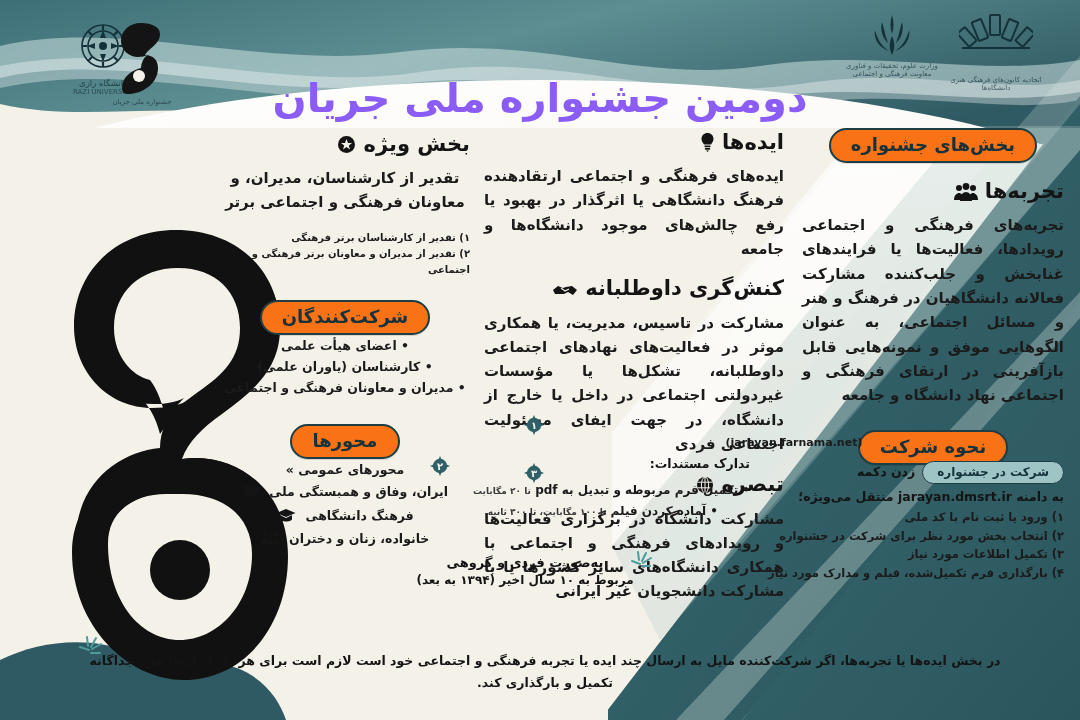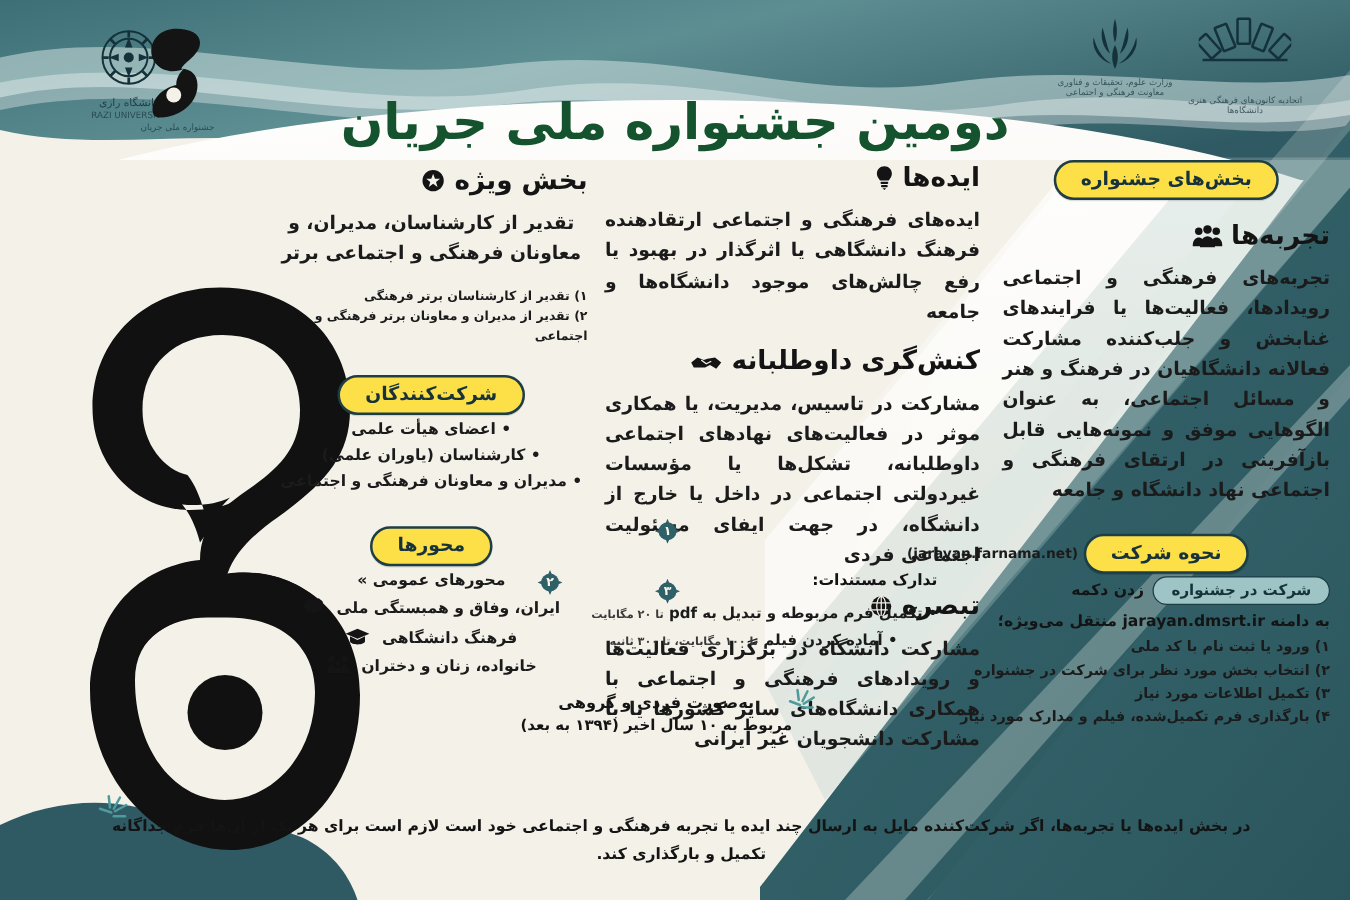--- a/index.html
+++ b/index.html
@@ -17,30 +17,30 @@
 
   
   .header{position:absolute;top:0;left:0;width:1080px;height:120px;z-index:6;}
   .logo-left{position:absolute;left:8px;top:16px;width:190px;height:92px;}
   .logo-right{position:absolute;right:10px;top:12px;width:230px;height:98px;}
   .logo-cap{font-size:8.5px;color:#17323a;opacity:.85;text-align:center;letter-spacing:.2px;}
   .logo-cap2{font-size:7px;color:#1c3a43;opacity:.8;text-align:center;}
 
   .main-title{
     position:absolute;top:48px;left:0;width:1080px;text-align:center;
-    font-size:40px;font-weight:bold;color:#14532d;letter-spacing:-.5px;
+    font-size:40px;font-weight:bold;color:#8b5cf6;letter-spacing:-.5px;
     text-shadow:0 1px 0 rgba(255,255,255,.35);
     z-index:7;
   }
 
   
   .pill{
-    display:inline-block;background:#fde047;border:2px solid #1d3e45;
+    display:inline-block;background:#f97316;border:2px solid #1d3e45;
     border-radius:22px;padding:4px 20px 6px;
-    font-size:15px;font-weight:bold;color:#17323a;white-space:nowrap;
+    font-size:18px;font-weight:bold;color:#17323a;white-space:nowrap;
     box-shadow:0 1px 0 rgba(0,0,0,.12);
   }
   .pill-sm{
     display:inline-block;background:#9fc4c6;border:1.5px solid #1d3e45;
     border-radius:16px;padding:3px 14px 4px;
     font-size:12px;font-weight:bold;color:#14333a;white-space:nowrap;
   }
 
   
   .sec-head{font-size:21px;font-weight:bold;color:#141414;line-height:1.2;}

